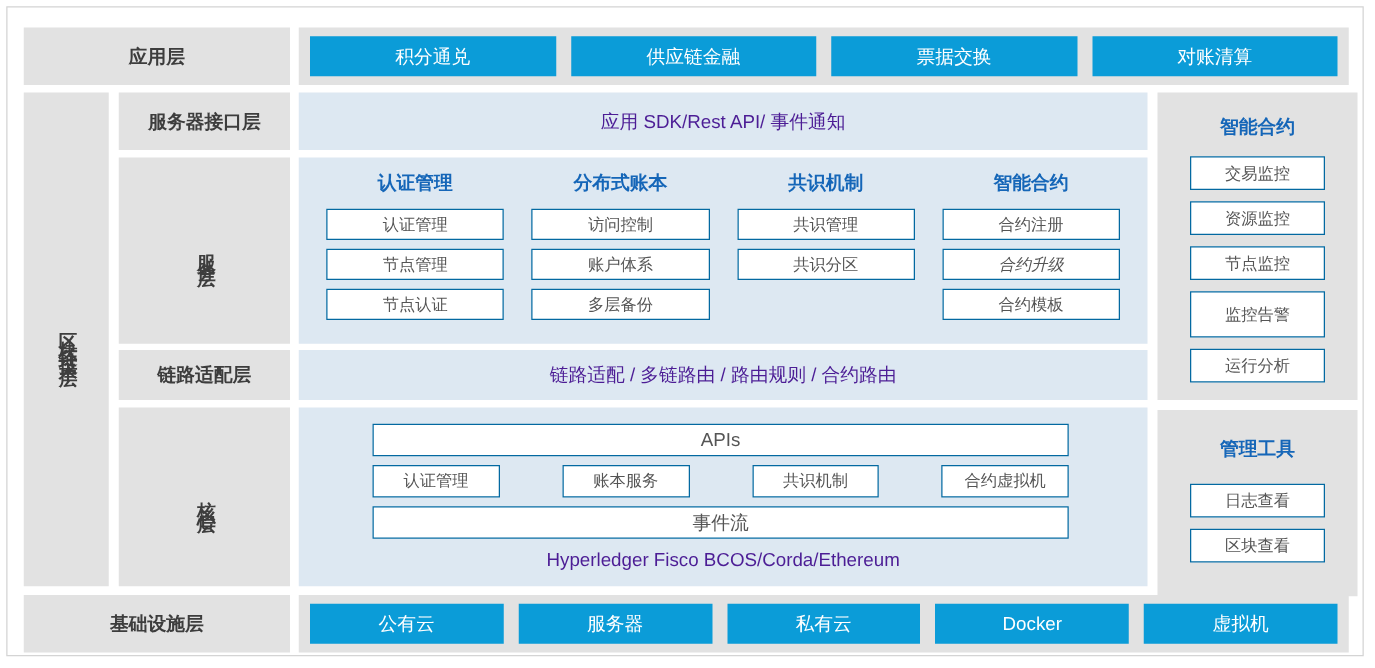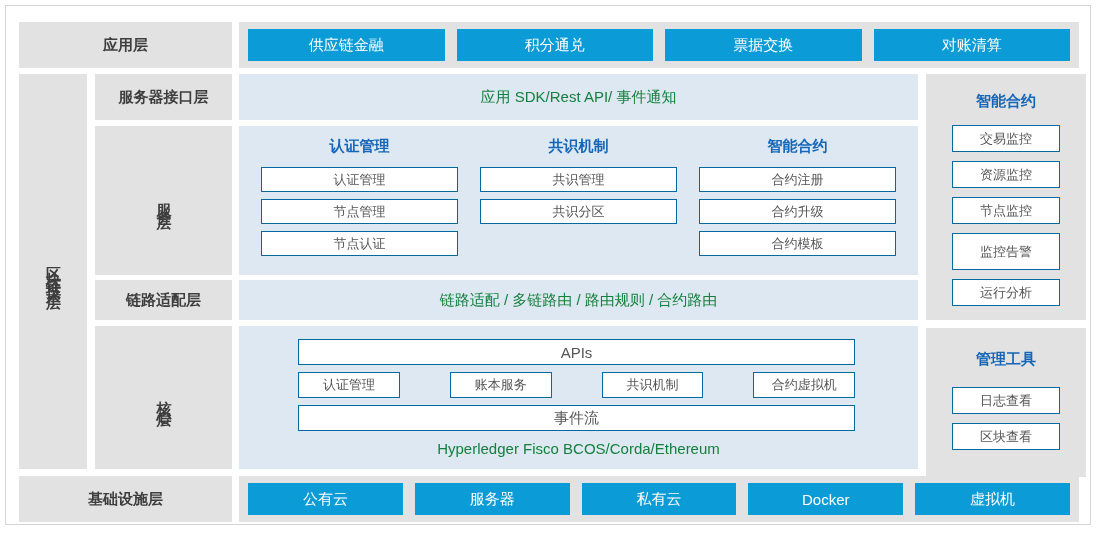--- a/index.html
+++ b/index.html
@@ -8,42 +8,42 @@
   .frame{position:absolute;left:5px;top:5px;width:1086px;height:520px;border:1px solid #d4d4d4;box-sizing:border-box;background:#fff;}
 
   
   .gray{background:#e2e2e2;}
   .lblue{background:#dde8f2;}
   .vlabel{writing-mode:vertical-rl;text-orientation:upright;letter-spacing:6px;}
   .lbl-text{font-weight:bold;color:#3d3d3d;font-size:15px;}
   .blue-btn{background:#0b9cd8;color:#fff;font-size:15px;display:flex;align-items:center;justify-content:center;}
   .wbox{background:#fff;border:1px solid #0369a1;color:#555;font-size:13px;display:flex;align-items:center;justify-content:center;box-sizing:border-box;}
   .colhead{color:#1566b8;font-weight:bold;font-size:15px;text-align:center;}
-  .ctext{color:#15803d;font-size:15px;display:flex;align-items:center;justify-content:center;}
+  .ctext{color:#4c1d95;font-size:15px;display:flex;align-items:center;justify-content:center;}
   .panel-title{color:#1566b8;font-weight:bold;font-size:15px;text-align:center;}
   .abs{position:absolute;box-sizing:border-box;}
   .centerflex{display:flex;align-items:center;justify-content:center;}
 </style>
 </head>
 <body>
 
 <div id="stage">
   <div class="frame">
 
     <div class="abs gray centerflex" style="left:13px;top:16px;width:213px;height:46px;">
       <span class="lbl-text">应用层</span>
     </div>
 
     <div class="abs gray" style="left:233px;top:16px;width:840px;height:46px;">
       <div style="position:absolute;left:9px;top:7px;right:9px;bottom:7px;display:flex;gap:12px;">
         <div class="blue-btn" style="flex:1;">
+          <span>积分通兑</span>
+        </div>
+        <div class="blue-btn" style="flex:1;">
           <span>供应链金融</span>
-        </div>
-        <div class="blue-btn" style="flex:1;">
-          <span>积分通兑</span>
         </div>
         <div class="blue-btn" style="flex:1;">
           <span>票据交换</span>
         </div>
         <div class="blue-btn" style="flex:1;">
           <span>对账清算</span>
         </div>
       </div>
     </div>
 
@@ -73,40 +73,54 @@
               </div>
             <div class="wbox" style="height:25px;">
                 <span>节点管理</span>
               </div>
             <div class="wbox" style="height:25px;">
                 <span>节点认证</span>
               </div>
           </div>
         </div>
 
+        <div style="flex:1;">
+          <div class="colhead">分布式账本</div>
+          <div style="margin-top:11px;display:flex;flex-direction:column;gap:7px;">
+            <div class="wbox" style="height:25px;">
+                <span>访问控制</span>
+              </div>
+            <div class="wbox" style="height:25px;">
+                <span>账户体系</span>
+              </div>
+            <div class="wbox" style="height:25px;">
+                <span>多层备份</span>
+              </div>
+          </div>
+        </div>
 
         <div style="flex:1;">
           <div class="colhead">共识机制</div>
           <div style="margin-top:11px;display:flex;flex-direction:column;gap:7px;">
             <div class="wbox" style="height:25px;">
                 <span>共识管理</span>
               </div>
             <div class="wbox" style="height:25px;">
                 <span>共识分区</span>
               </div>
           </div>
         </div>
 
         <div style="flex:1;">
           <div class="colhead">智能合约</div>
           <div style="margin-top:11px;display:flex;flex-direction:column;gap:7px;">
             <div class="wbox" style="height:25px;">
                 <span>合约注册</span>
               </div>
-            <div class="wbox" style="height:25px;">
+            <div class="wbox" style="height:25px;font-style:italic;">
                 <span>合约升级</span>
               </div>
             <div class="wbox" style="height:25px;">
                 <span>合约模板</span>
               </div>
           </div>
         </div>
 
       </div>
     </div>

